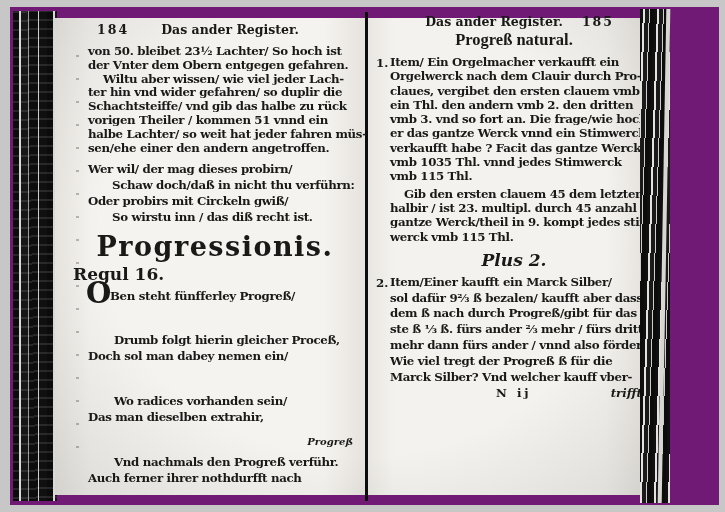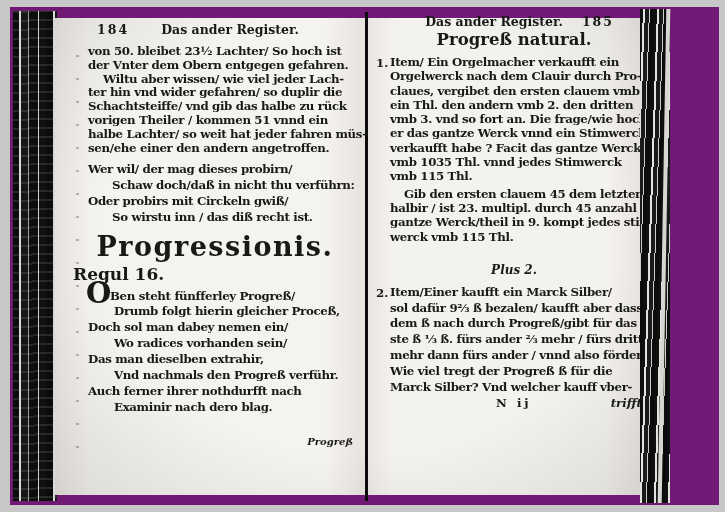--- a/index.html
+++ b/index.html
@@ -80,39 +80,39 @@
   .page-l .v1{margin-top:7px;line-height:15.8px;padding-left:15px;}
   .page-l .v1 .in{padding-left:24px;}
   .page-l .bigheading{margin-top:6px;text-align:center;
     font-size:27px;font-weight:bold;letter-spacing:1.5px;line-height:30px;}
   .page-l .subheading{margin-top:3px;
     font-size:17px;line-height:19px;}
   .page-l .v2{margin-top:5px;line-height:15.9px;padding-left:15px;position:relative;}
   .page-l .v2 .initial{position:absolute;left:13px;top:-3px;
     font-size:29px;font-weight:bold;}
   .page-l .v2 .ln1{padding-left:22px;}
-  .page-l .v2 .in{padding-left:26px;}
+  .page-l .v2 .in{padding-left:26px;margin-top:29px;}
   .page-l .cw{position:absolute;right:4px;top:414px;
     font-style:italic;font-size:10px;}
 
   
   .page-r{left:321px;top:-4px;width:276px;font-size:11.8px;}
   .page-r .hdr{position:relative;height:15px;font-size:12.5px;}
   .page-r .hdr .rtitle{position:absolute;left:30px;right:70px;text-align:center;}
   .page-r .hdr .pgno{position:absolute;right:38px;top:0;letter-spacing:2px;}
   .page-r .heading{margin-top:1px;text-align:center;
-    font-size:16.5px;line-height:19px;}
+    font-size:16.5px;line-height:19px;font-family:Liberation Serif, serif;}
   .page-r .para{position:relative;line-height:14.3px;padding-left:14px;}
   .page-r .p1{margin-top:6px;}
   .page-r .p1 .ln:first-child{text-indent:14px;}
   .page-r .num{position:absolute;left:0;top:1px;}
   .page-r .p2{margin-top:3px;}
   .page-r .p2 .ln:first-child{text-indent:14px;}
-  .page-r .subheading{margin-top:16px;text-align:center;font-style:italic;
-    font-size:12px;line-height:20px;font-weight:bold;}
+  .page-r .subheading{margin-top:6px;text-align:center;font-style:italic;
+    font-size:17px;line-height:20px;font-weight:bold;}
   .page-r .p3{margin-top:5px;line-height:15.8px;}
   .page-r .p3 .ln:first-child{text-indent:8px;}
   .page-r .sigrow{position:relative;height:16px;margin-top:1px;}
   .page-r .sig{position:absolute;left:120px;letter-spacing:3px;}
   .page-r .cw{position:absolute;right:10px;font-style:italic;}
 </style>
 </head>
 <body>
 
 <div class="backdrop">

